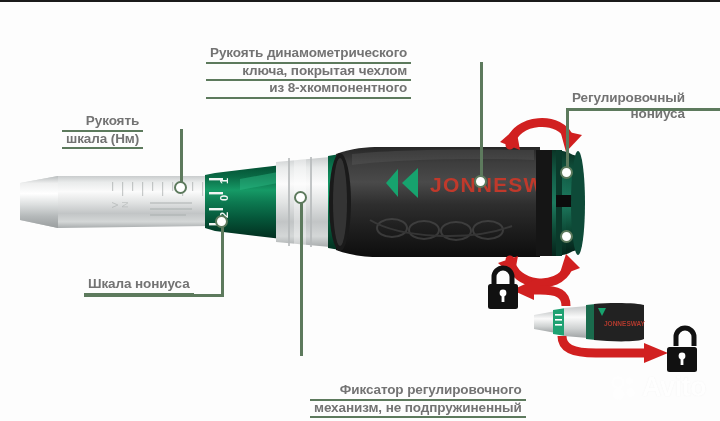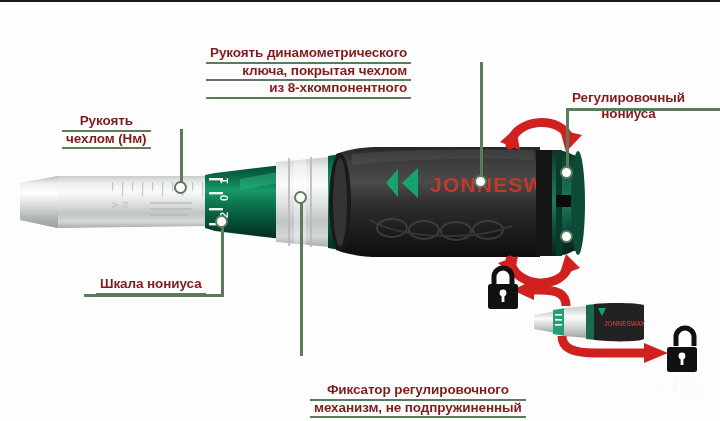--- a/index.html
+++ b/index.html
@@ -14,36 +14,36 @@
     background: #fdfdfd;
     overflow: hidden;
     font-family: "Liberation Sans", "DejaVu Sans", sans-serif;
     border-top: 2px solid #1b1b1b;
     box-sizing: border-box;
   }
 
   
   .label {
     position: absolute;
-    color: #7f1d1d;
+    color: #737373;
     font-weight: bold;
     font-size: 13.5px;
     line-height: 1.0;
     white-space: nowrap;
     letter-spacing: -0.1px;
   }
   .lbl-line {
     display: block;
     padding: 0 4px 2px 4px;
     border-bottom: 2.5px solid #5d7a5d;
     white-space: nowrap;
   }
   .lbl-line.noline { border-bottom: none; }
   .lbl-right  { text-align: right; }
-  .lbl-left   { text-align: center; }
+  .lbl-left   { text-align: right; }
 
   
   .vline {
     position: absolute;
     width: 2.5px;
     background: #5d7a5d;
   }
   .hline {
     position: absolute;
     height: 2.5px;
@@ -280,26 +280,26 @@
   <div class="label lbl-right" style="left:206px; top:44px;">
     <span class="lbl-line">Рукоять динамометрического</span>
     <span class="lbl-line">ключа, покрытая чехлом</span>
     <span class="lbl-line">из 8-хкомпонентного</span>
   </div>
   <div class="vline" style="left:480px; top:60px; height:117px;"></div>
   <div class="dot" style="left:474px; top:173px;"></div>
 
   <div class="label lbl-left" style="left:62px; top:112px;">
     <span class="lbl-line">Рукоять</span>
-    <span class="lbl-line">чехлом (Нм)</span>
+    <span class="lbl-line">шкала (Нм)</span>
   </div>
   <div class="vline" style="left:180px; top:127px; height:56px;"></div>
   <div class="dot" style="left:174px; top:179px;"></div>
 
-  <div class="label lbl-left" style="left:96px; top:275px;">
+  <div class="label lbl-left" style="left:84px; top:275px;">
     <span class="lbl-line">Шкала нониуса</span>
   </div>
   <div class="vline" style="left:221px; top:220px; height:74px;"></div>
   <div class="dot" style="left:215px; top:213px;"></div>
   <div class="hline" style="left:84px; top:292px; width:140px;"></div>
 
   <div class="label lbl-left" style="left:568px; top:89px;">
     <span class="lbl-line noline">Регулировочный</span>
     <span class="lbl-line noline">нониуса</span>
   </div>

